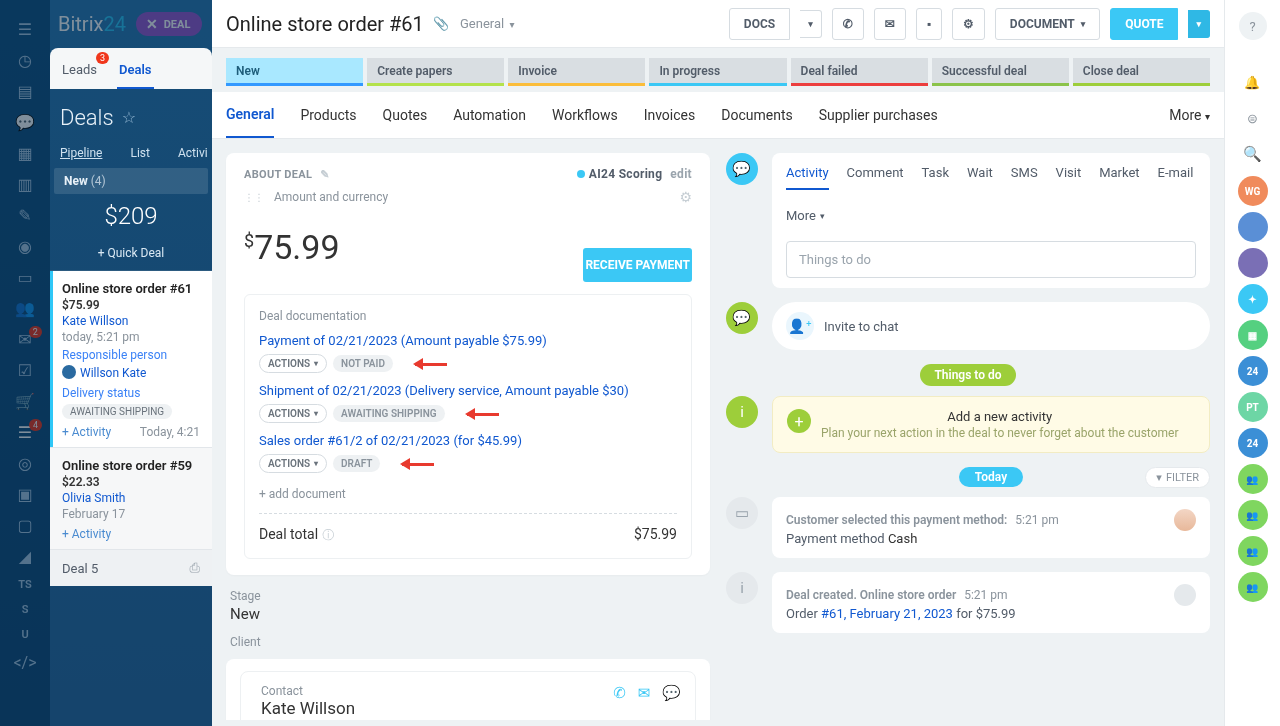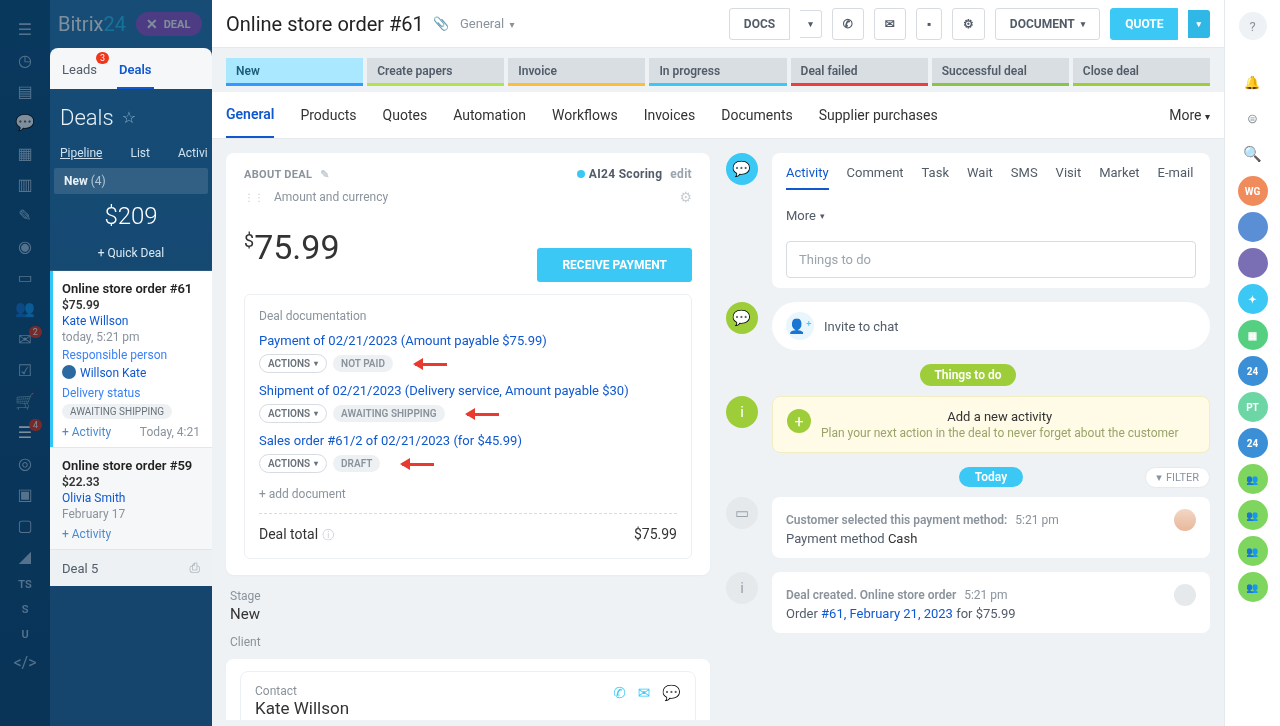--- a/index.html
+++ b/index.html
@@ -77,39 +77,39 @@
 .card .chead .pencil { color:#c6ced4; font-size:11px; cursor:pointer; }
 .card .chead .spacer { flex:1; }
 .ai24 { color:#525c69; font-size:12px; display:inline-flex; align-items:center; gap:4px; cursor:pointer; }
 .ai24 .dot { width:8px; height:8px; background:#3bc8f5; border-radius:50%; }
 .edit-link { color:#9aa4ad; font-size:12px; cursor:pointer; }
 .amt-row { display:flex; align-items:center; justify-content:space-between; margin-top:6px; }
 .amt-label { color:#8a939c; font-size:12px; }
 .amt-val { font-size:34px; color:#333; }
 .amt-val .dollar { font-size:18px; vertical-align:super; }
 .gear-s { color:#c6ced4; font-size:14px; cursor:pointer; }
-.btn-receive { background:#3bc8f5; color:#fff; font-size:12px; font-weight:700; padding:10px 25px; border:none; border-radius:3px; cursor:pointer;margin-top:37px; }
+.btn-receive { background:#3bc8f5; color:#fff; font-size:12px; font-weight:700; padding:10px 2px; border:none; border-radius:3px; cursor:pointer;margin-top:37px; }
 .docbox { border:1px solid #edf0f2; border-radius:6px; padding:14px; margin-top:12px; }
 .docbox .dhead { color:#8a939c; font-size:12px; margin-bottom:10px; }
 .doc-link { color:#1058d0; font-size:13px; cursor:pointer; }
 .doc-row { margin-bottom:10px; position:relative; }
 .doc-tags { display:flex; gap:6px; margin-top:6px; align-items:center; }
 .tag-action { border:1px solid #d6dce1; background:#fff; color:#6a737c; font-size:10px; font-weight:600; padding:3px 8px; border-radius:10px; display:inline-flex; align-items:center; gap:4px; cursor:pointer; }
 .tag-status { background:#eef1f3; color:#8a939c; font-size:10px; font-weight:600; padding:3px 8px; border-radius:10px; }
 .arrow-red { width:40px; height:12px; position:relative; display:inline-block; margin-left:8px; }
 .arrow-red::before { content:''; position:absolute; left:8px; right:0; top:5px; height:3px; background:#e83a2e; }
 .arrow-red::after { content:''; position:absolute; left:0; top:0; border:6px solid transparent; border-right:10px solid #e83a2e; }
 .add-doc { color:#8a939c; font-size:12px; cursor:pointer; margin-top:4px; display:inline-block; }
 .divider { border-top:1px dashed #d6dce1; margin:12px 0; }
 .dtotal-row { display:flex; justify-content:space-between; font-size:14px; color:#333; }
 .dtotal-row .info { color:#c6ced4; font-size:12px; margin-left:4px; }
 .field-label { color:#8a939c; font-size:12px; }
 .field-val { color:#333; font-size:15px; margin-top:2px; margin-bottom:12px; }
 .contact-card { border:1px solid #edf0f2; border-radius:8px; padding:12px 14px; }
-.contact-card .cc-head { display:flex; justify-content:space-between; align-items:flex-start; }
+.contact-card .cc-head { display:flex; justify-content:space-between; align-items:flex-start;margin-left:6px; }
 .cc-icons { display:flex; gap:12px; color:#3bc8f5; font-size:15px; }
 .cc-icons span { cursor:pointer; }
 .cc-name { font-size:17px; color:#333; }
 .cc-line { color:#525c69; font-size:12px; margin-top:2px; }
 .cc-line .blurred { background:#f0f2f4; color:#f0f2f4; border-radius:2px; padding:0 2px; }
 .timeline-wrap { position:relative; }
 .circ { width:32px; height:32px; border-radius:50%; display:flex; align-items:center; justify-content:center; color:#fff; font-size:15px; position:absolute; left:-46px; }
 .circ.blue { background:#3bc8f5; }
 .circ.green { background:#9dce3a; }
 .circ.grey { background:#e5e9ec; color:#9aa4ad; }

